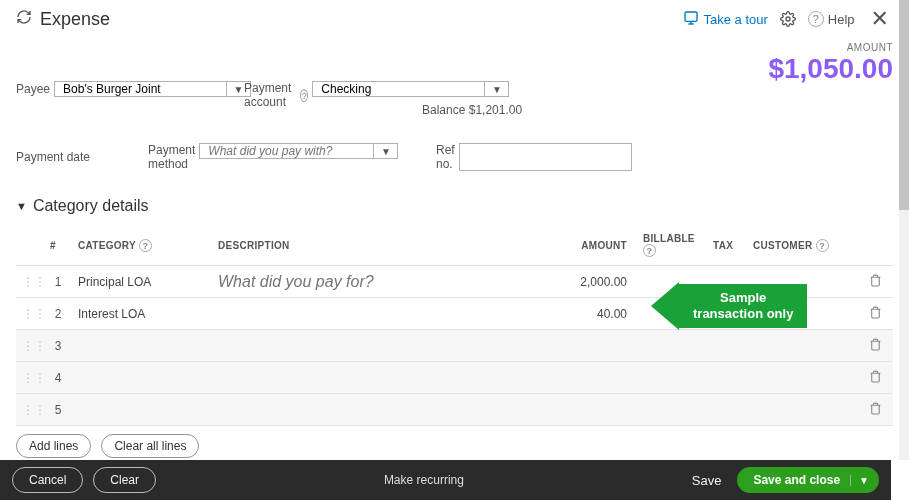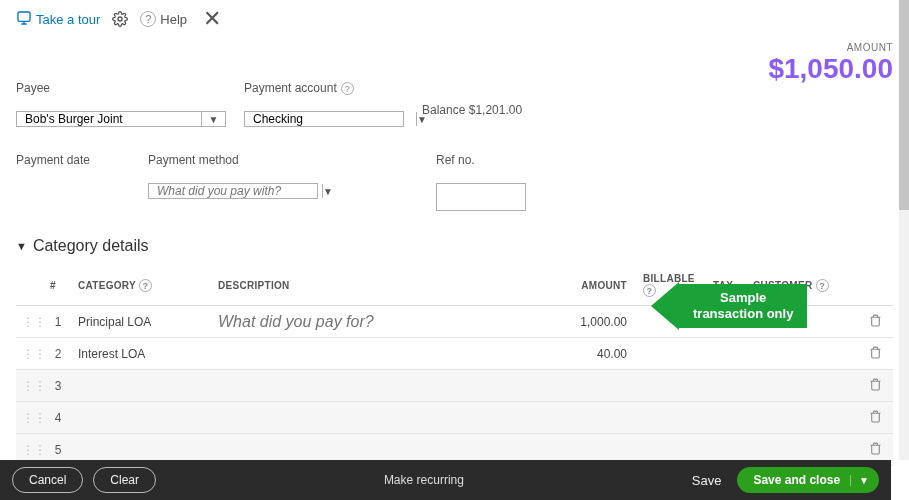--- a/index.html
+++ b/index.html
@@ -13,21 +13,21 @@
   .help-btn { display: flex; align-items: center; gap: 4px; color: #555; cursor: pointer; }
   .close-x { font-size: 22px; font-weight: 300; cursor: pointer; padding: 0 4px; color: #555; }
   
   .content { padding: 0 16px; }
   
   .amount-block { text-align: right; padding: 4px 16px 0 0; }
   .amount-label { font-size: 10px; color: #777; letter-spacing: 0.5px; }
   .amount-value { font-size: 28px; font-weight: 700; color: #8b5cf6; }
   
   .row1 { display: flex; gap: 18px; align-items: flex-start; margin-top: -4px; }
-  .field { display: flex; flex-direction: column; gap: 16px; }
+  .field { display: flex; flex-direction: row; gap: 4px; }
   .field label { font-size: 12px; color: #555; display: flex; align-items: center; gap: 4px; }
   .dropdown { display: flex; align-items: center; border: 1px solid #b0b0b0; height: 16px; background: #fff; }
   .dropdown input { border: none; outline: none; padding: 0 8px; font-size: 12px; flex: 1; height: 100%; background: transparent; }
   .dropdown .caret { width: 24px; border-left: 1px solid #b0b0b0; height: 100%; display: flex; align-items: center; justify-content: center; cursor: pointer; color: #555; font-size: 10px; }
   .balance { font-size: 12px; color: #555; margin-top: 22px; }
   
   .row2 { display: flex; gap: 24px; margin-top: 26px; }
   .text-input { border: 1px solid #b0b0b0; height: 28px; padding: 0 8px; font-size: 12px; outline: none; }
   
   .section-title { display: flex; align-items: center; gap: 6px; font-size: 16px; color: #333; margin: 26px 0 10px 0; font-weight: 400; }
@@ -60,20 +60,31 @@
   
   .scrollbar-v { position: absolute; right: 0; top: 0; width: 10px; height: calc(100% - 40px); background: #f1f1f1; }
   .scrollbar-v .thumb { background: #c4c4c4; width: 100%; height: 210px; margin-top: 0; }
 
   svg.ic { width: 16px; height: 16px; }
 </style>
 </head>
 <body>
 
 <div class="topbar">
+  <div class="title">
+    <span>
+      <svg class="ic" viewBox="0 0 24 24" fill="none" stroke="#555" stroke-width="2">
+          <path d="M3 12a9 9 0 0 1 15-6.7L21 8"></path>
+          <path d="M21 3v5h-5"></path>
+          <path d="M21 12a9 9 0 0 1-15 6.7L3 16"></path>
+          <path d="M3 21v-5h5"></path>
+        </svg>
+    </span>
+    <span>Expense</span>
+  </div>
   <div class="right">
     <span class="tour-link">
       <span>
         <svg class="ic" viewBox="0 0 24 24" fill="none" stroke="#0077c5" stroke-width="2">
             <rect x="3" y="3" width="18" height="14" rx="2"></rect>
             <path d="M8 21h8M12 17v4"></path>
           </svg>
       </span>
       <span>Take a tour</span>
     </span>
@@ -166,21 +177,21 @@
         <th><span>CUSTOMER</span> <span class="help-q">?</span></th>
         <th></th>
       </tr>
     </thead>
     <tbody id="grid-body">
         <tr>
           <td class="drag">⋮⋮</td>
           <td class="rnum">1</td>
           <td>Principal LOA</td>
           <td><input class="cell" placeholder="What did you pay for?" style=""></td>
-          <td class="amt">1,000.00</td>
+          <td class="amt">2,000.00</td>
           <td></td>
           <td></td>
           <td></td>
           <td class="trash"><svg width="13" height="13" viewBox="0 0 24 24" fill="none" stroke="#888" stroke-width="2">
               <path d="M3 6h18M8 6V4a2 2 0 0 1 2-2h4a2 2 0 0 1 2 2v2m3 0v14a2 2 0 0 1-2 2H7a2 2 0 0 1-2-2V6"></path>
             </svg></td>
         </tr>
         <tr>
           <td class="drag">⋮⋮</td>
           <td class="rnum">2</td>

